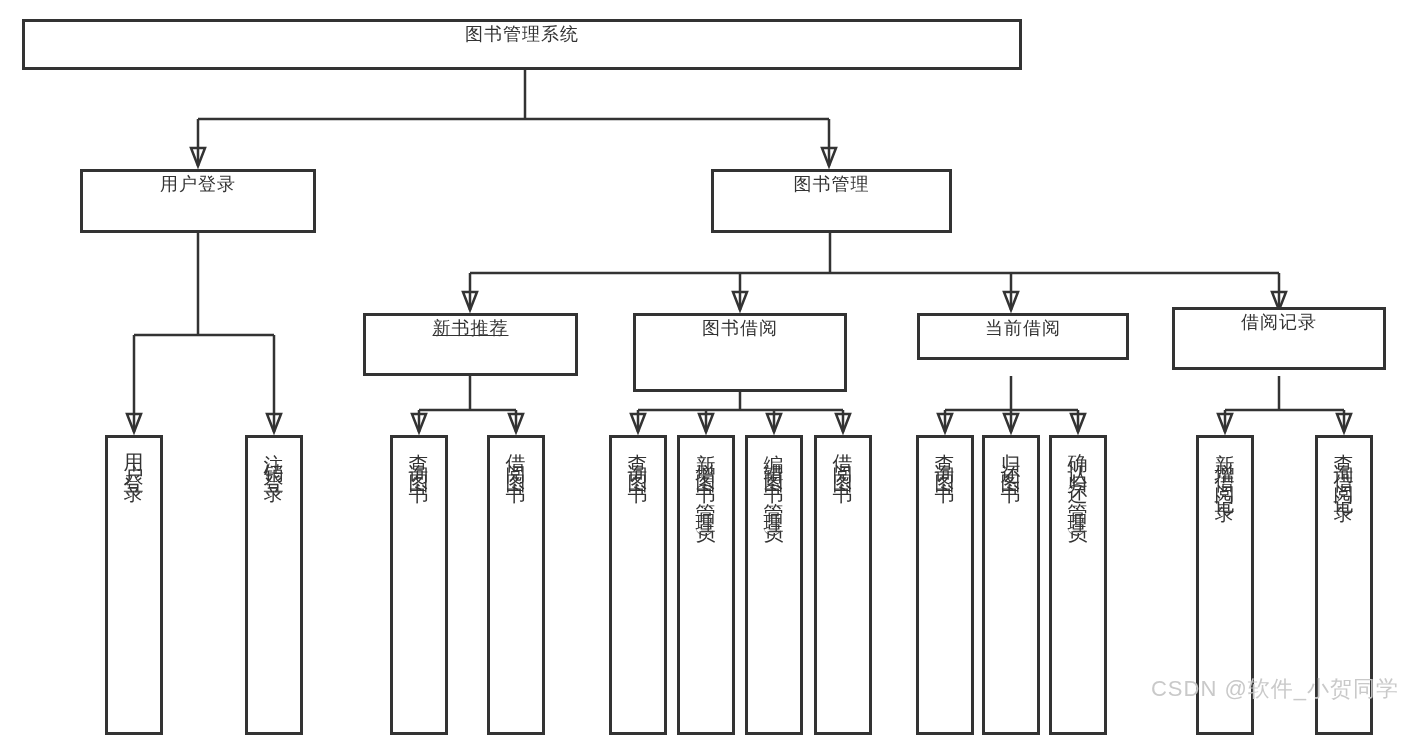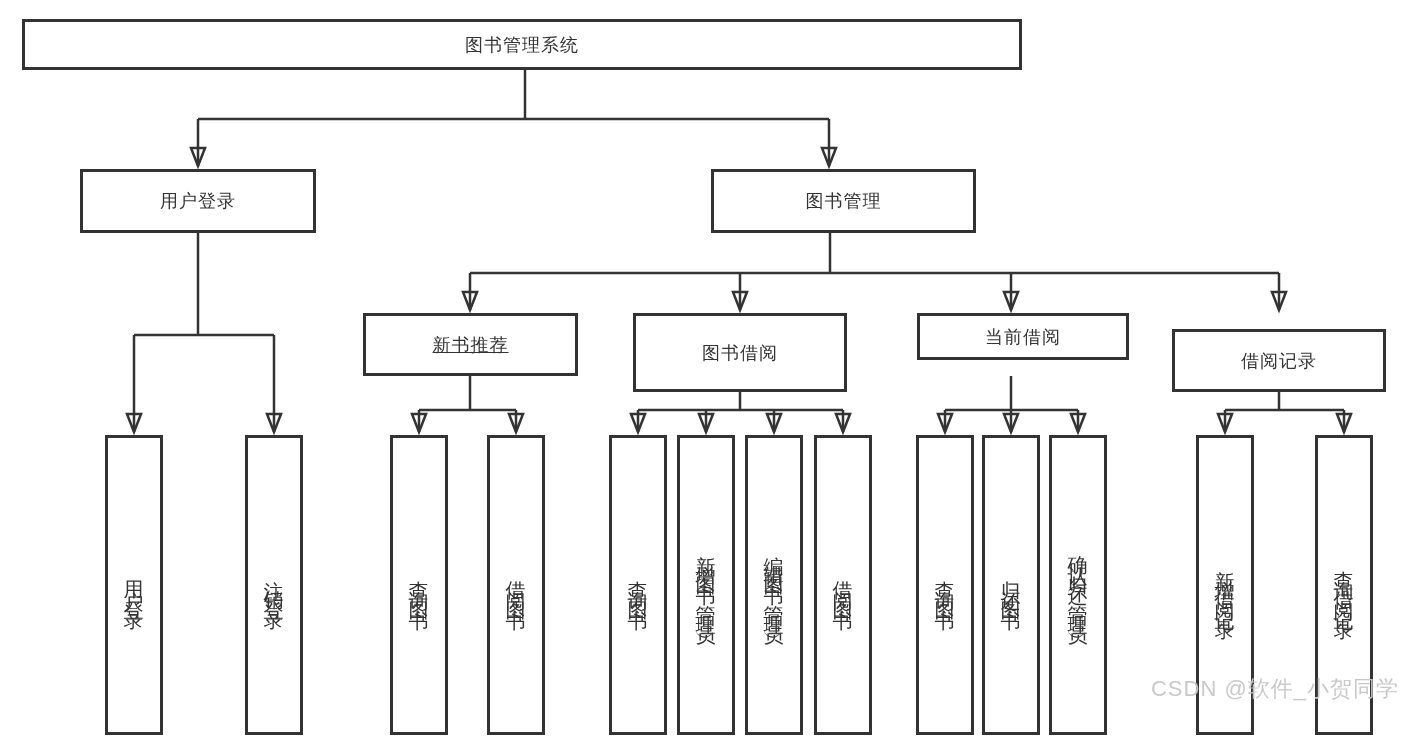--- a/index.html
+++ b/index.html
@@ -27,21 +27,21 @@
     stroke-width: 2.5;
     fill: none;
   }
   .node {
     position: absolute;
     box-sizing: border-box;
     border: 3px solid #333333;
     background: #ffffff;
     color: #333333;
     display: flex;
-    align-items: center;
+    align-items: flex-start;
     justify-content: center;
   }
   .hbox {
     font-size: 18px;
     letter-spacing: 1px;
     white-space: nowrap;
   }
   .vbox {
     width: 58px;
     top: 435px;
@@ -119,34 +119,34 @@
     <path d="M1344 410 V432" marker-end="url(#ah)"></path>
   </svg>
 
   <div class="node hbox" style="left:22px; top:19px; width:1000px; height:51px;">
     <span>图书管理系统</span>
   </div>
 
   <div class="node hbox" style="left:80px; top:169px; width:236px; height:64px;">
     <span>用户登录</span>
   </div>
-  <div class="node hbox" style="left:711px; top:169px; width:265px; height:64px;">
+  <div class="node hbox" style="left:711px; top:169px; width:241px; height:64px;">
     <span>图书管理</span>
   </div>
 
   <div class="node hbox" style="left:363px; top:313px; width:215px; height:63px;text-decoration:underline;">
     <span>新书推荐</span>
   </div>
   <div class="node hbox" style="left:633px; top:313px; width:214px; height:79px;">
     <span>图书借阅</span>
   </div>
   <div class="node hbox" style="left:905px; top:313px; width:212px; height:47px;margin-left:12px;">
     <span>当前借阅</span>
   </div>
-  <div class="node hbox" style="left:1172px; top:329px; width:214px; height:63px;">
+  <div class="node hbox" style="left:1172px; top:307px; width:214px; height:63px;">
     <span>借阅记录</span>
   </div>
 
   <div class="node vbox" style="left:105px;">
     <span class="vtext">用户登录</span>
   </div>
   <div class="node vbox" style="left:245px;">
     <span class="vtext">注销登录</span>
   </div>
 

